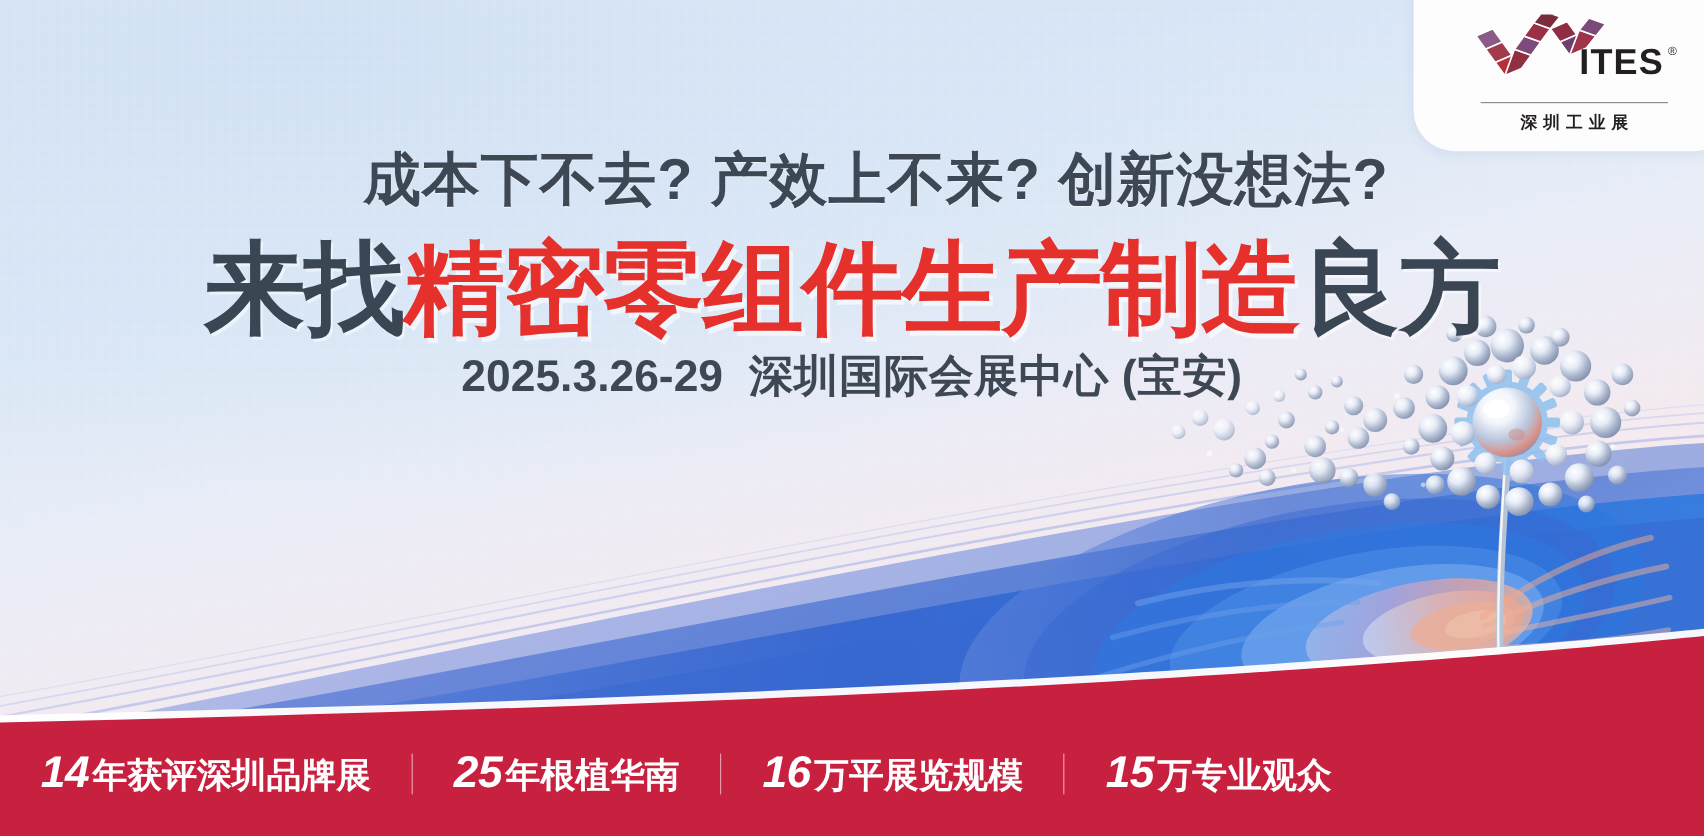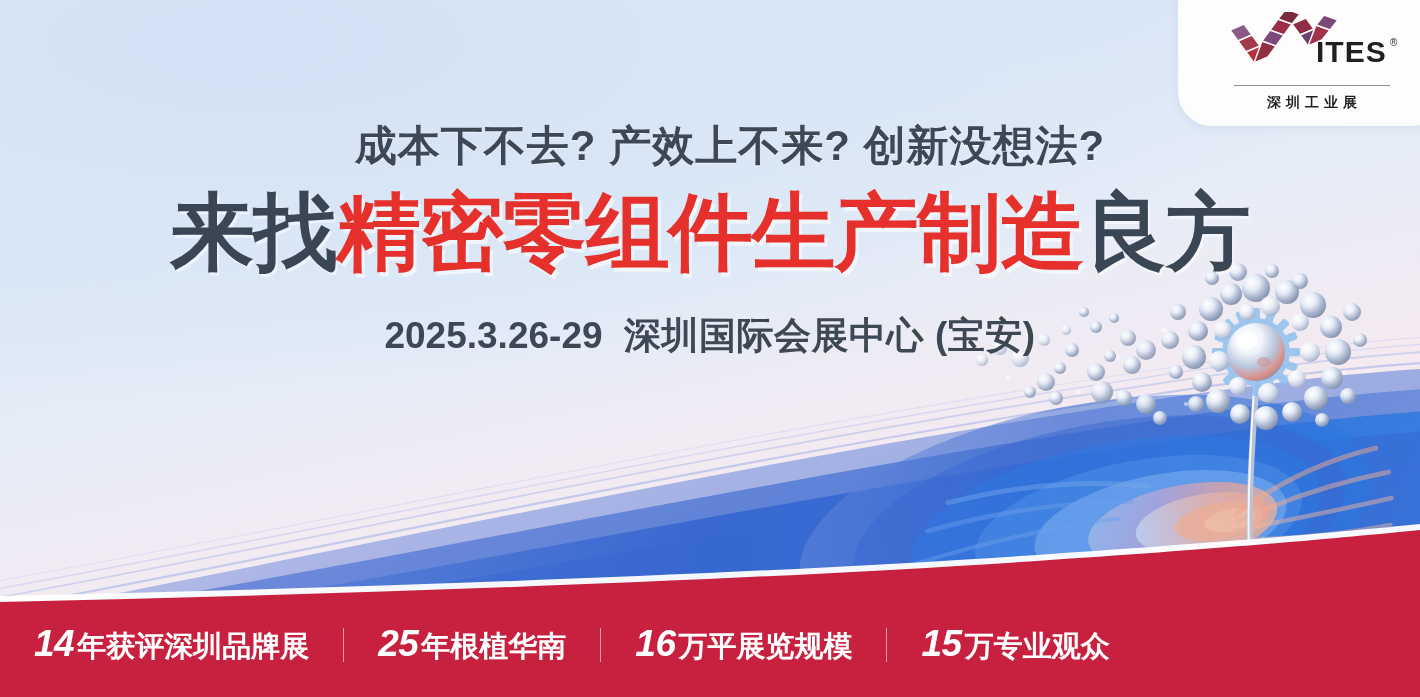--- a/index.html
+++ b/index.html
@@ -63,21 +63,21 @@
   
   .art { position:absolute; inset:0; z-index:5; pointer-events:none; }
 
   
   .copy {
     position:absolute; left:0; right:0; top:0;
     z-index:20; text-align:center;
     padding-top:118px;
   }
   .kicker {
-    font-size:42px; font-weight:800;
+    font-size:48px; font-weight:800;
     color:#3d4854; letter-spacing:1px;
     white-space:nowrap;
     text-shadow:0 1px 0 rgba(255,255,255,.55);
     padding-left:40px;
   }
   .headline {
     margin-top:14px;
     font-size:84px; font-weight:800;
     letter-spacing:-1px;
     white-space:nowrap;
@@ -85,21 +85,21 @@
   }
   .headline .dark {
     color:#3a4654;
     text-shadow:2px 3px 0 rgba(255,255,255,.5);
   }
   .headline .red {
     color:#e5302b;
     text-shadow:3px 4px 0 rgba(255,255,255,.6);
   }
   .subline {
-    margin-top:34px;
+    margin-top:4px;
     font-size:37px; font-weight:700;
     color:#3d4854; letter-spacing:.5px;
     white-space:nowrap;
   }
   .subline .date { letter-spacing:0px; }
 
   
   .banner-wrap {
     position:absolute; left:0; right:0; bottom:0;
     height:175px; z-index:25;

